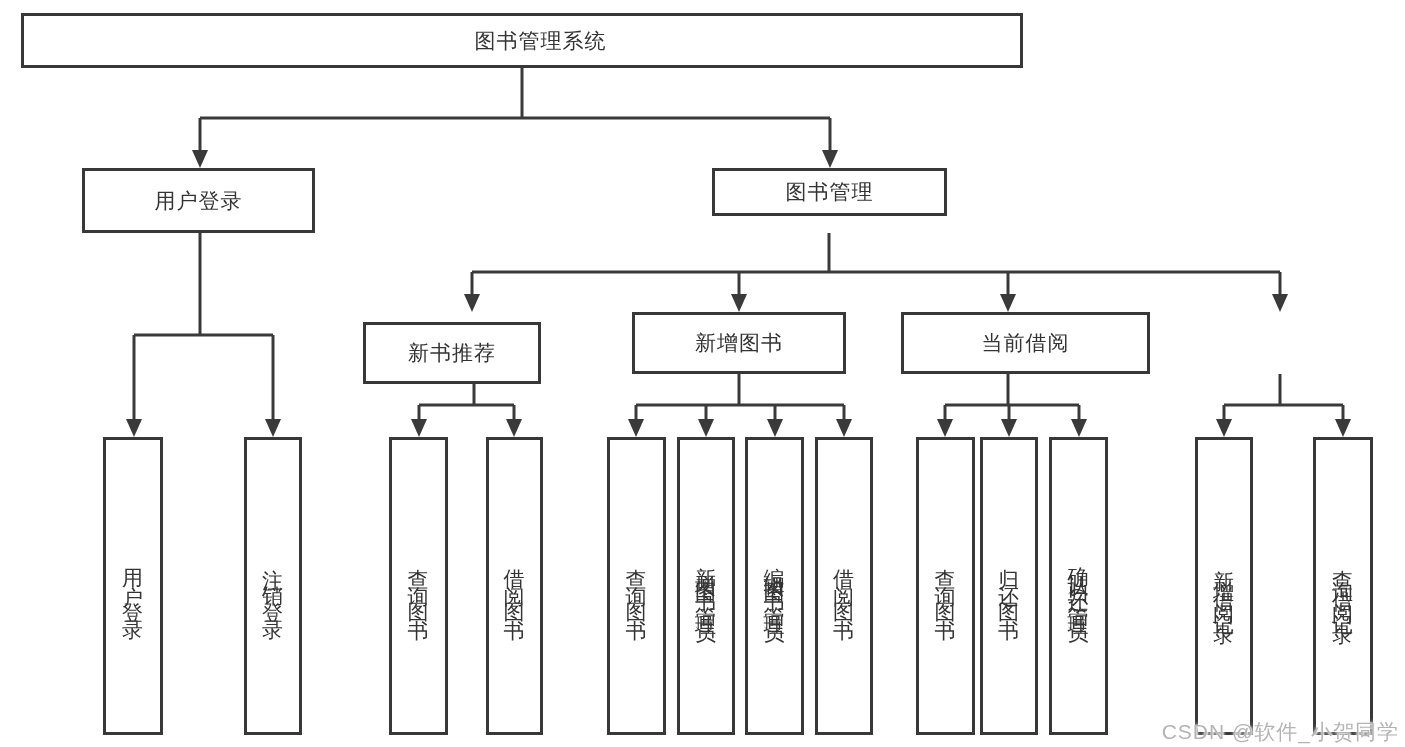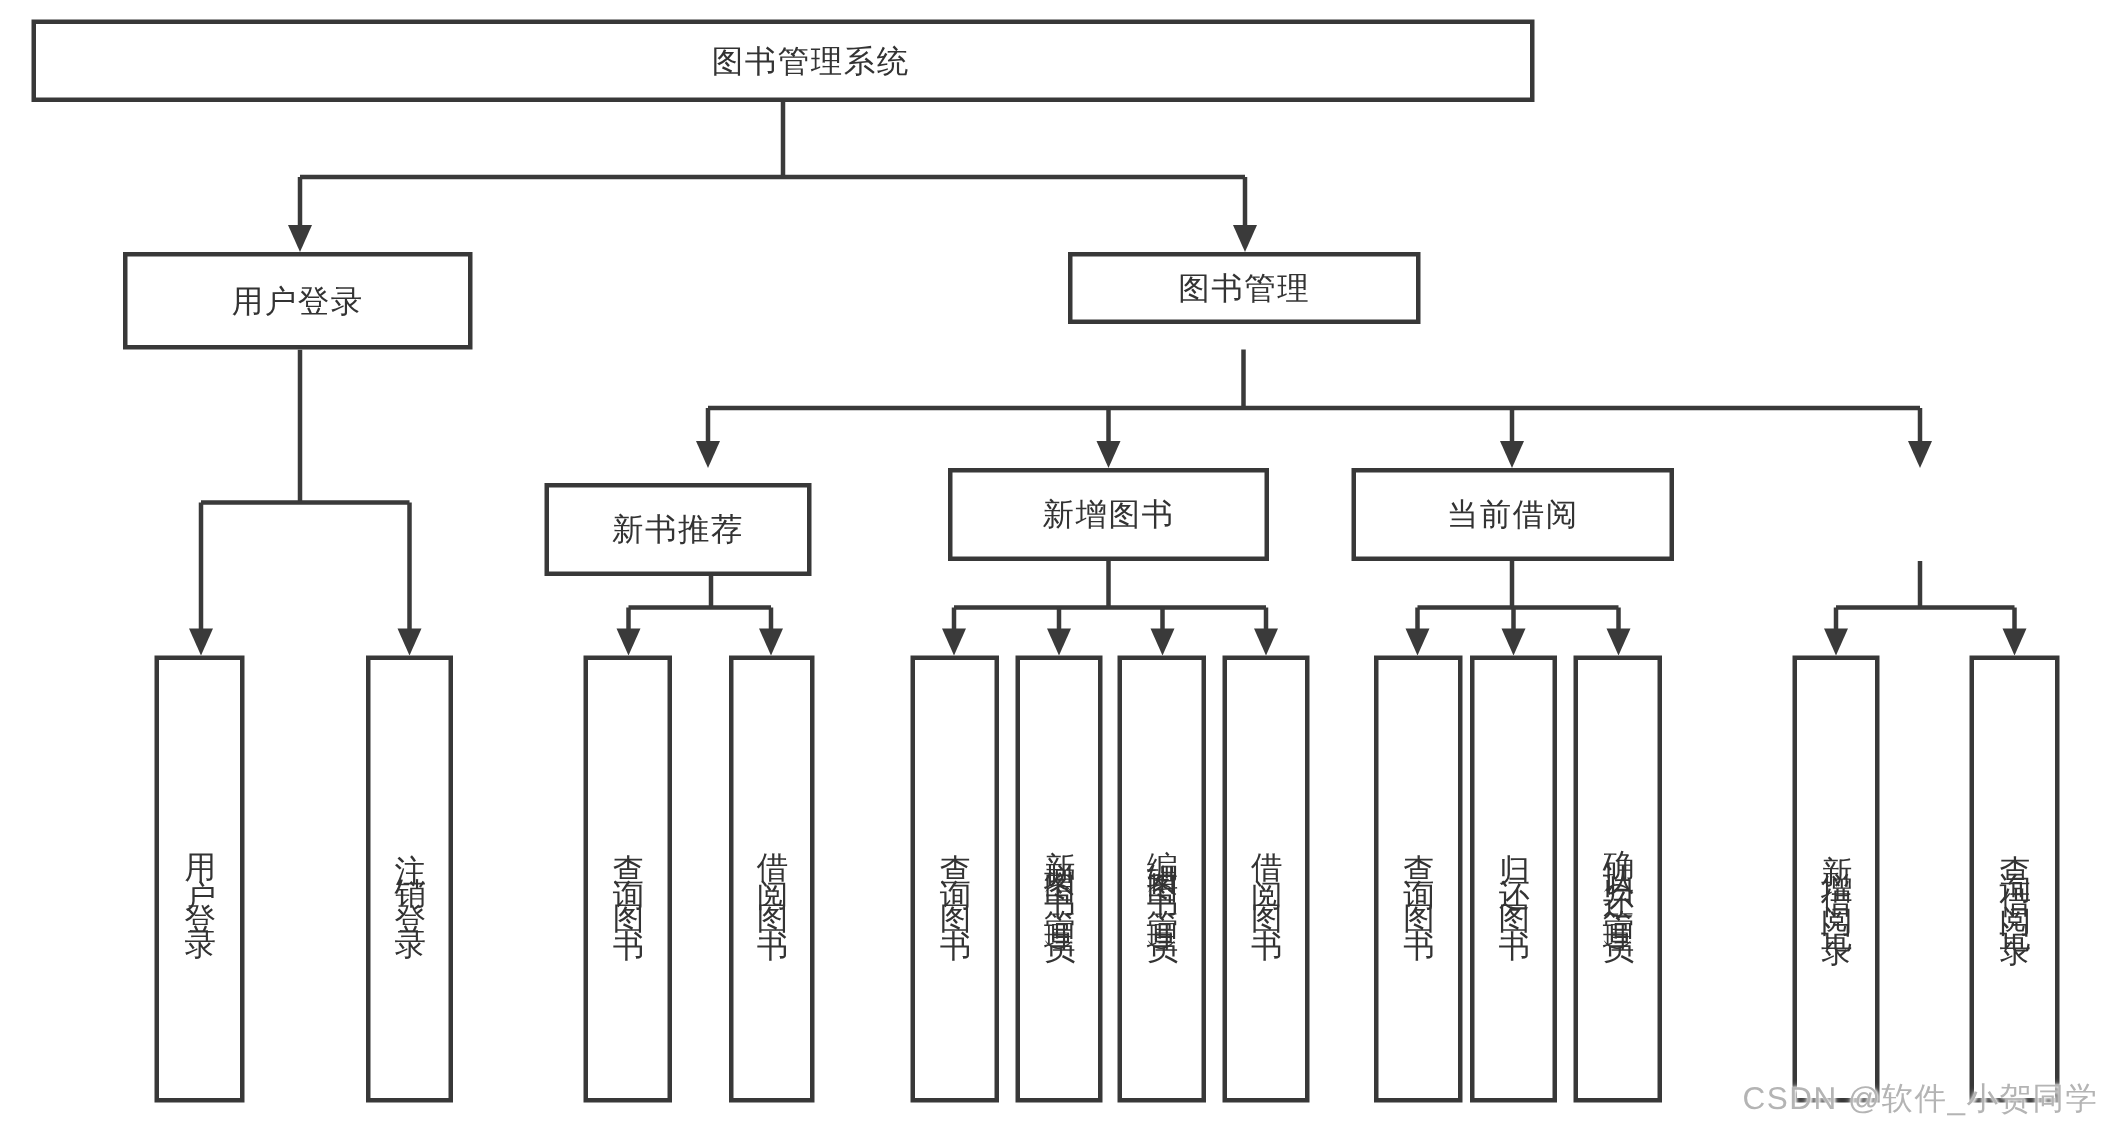--- a/index.html
+++ b/index.html
@@ -104,21 +104,21 @@
   <div class="node" style="left:712px; top:168px; width:235px; height:48px;font-family:Liberation Serif, serif;">
     <span>图书管理</span>
   </div>
 
   <div class="node" style="left:363px; top:312px; width:178px; height:62px;margin-top:10px;">
     <span>新书推荐</span>
   </div>
   <div class="node" style="left:632px; top:312px; width:214px; height:62px;">
     <span>新增图书</span>
   </div>
-  <div class="node" style="left:901px; top:312px; width:215px; height:62px;">
+  <div class="node" style="left:901px; top:312px; width:249px; height:62px;">
     <span>当前借阅</span>
   </div>
 
   <div class="node leaf" style="left:103px; top:437px; width:60px; height:298px;">
     <span class="v-label">用户登录</span>
   </div>
   <div class="node leaf" style="left:244px; top:437px; width:58px; height:298px;">
     <span class="v-label">注销登录</span>
   </div>
 

